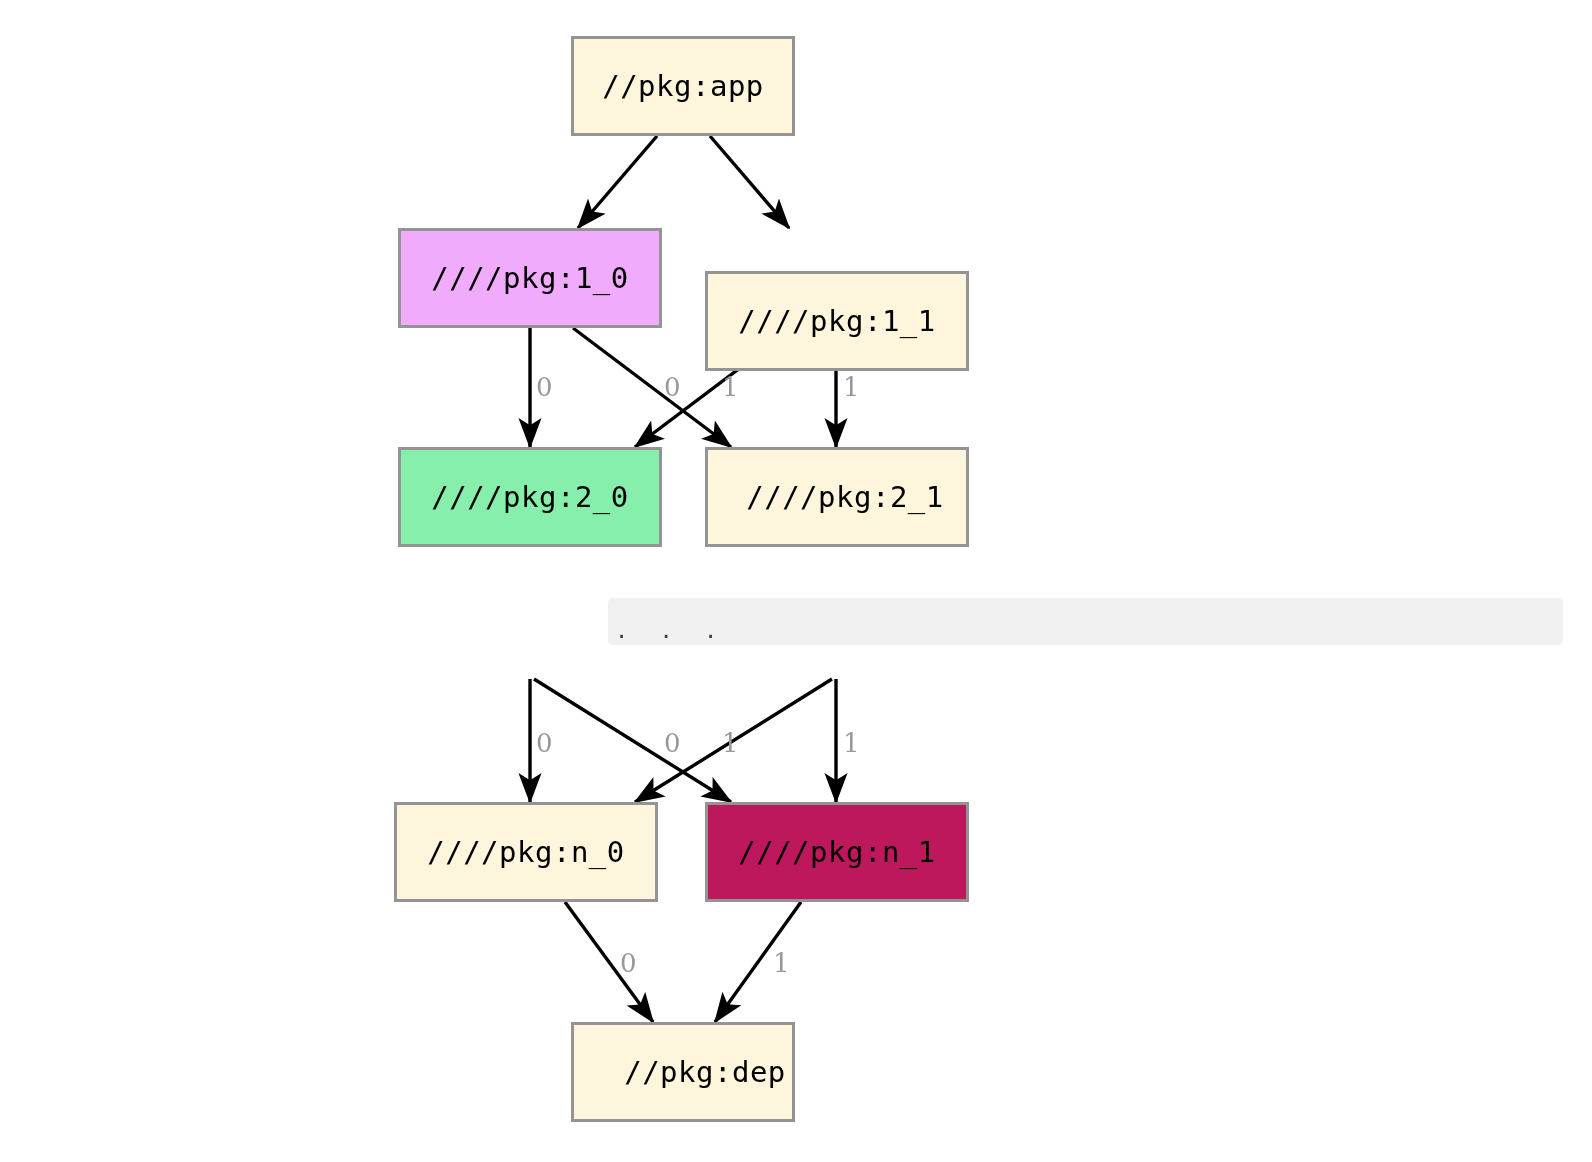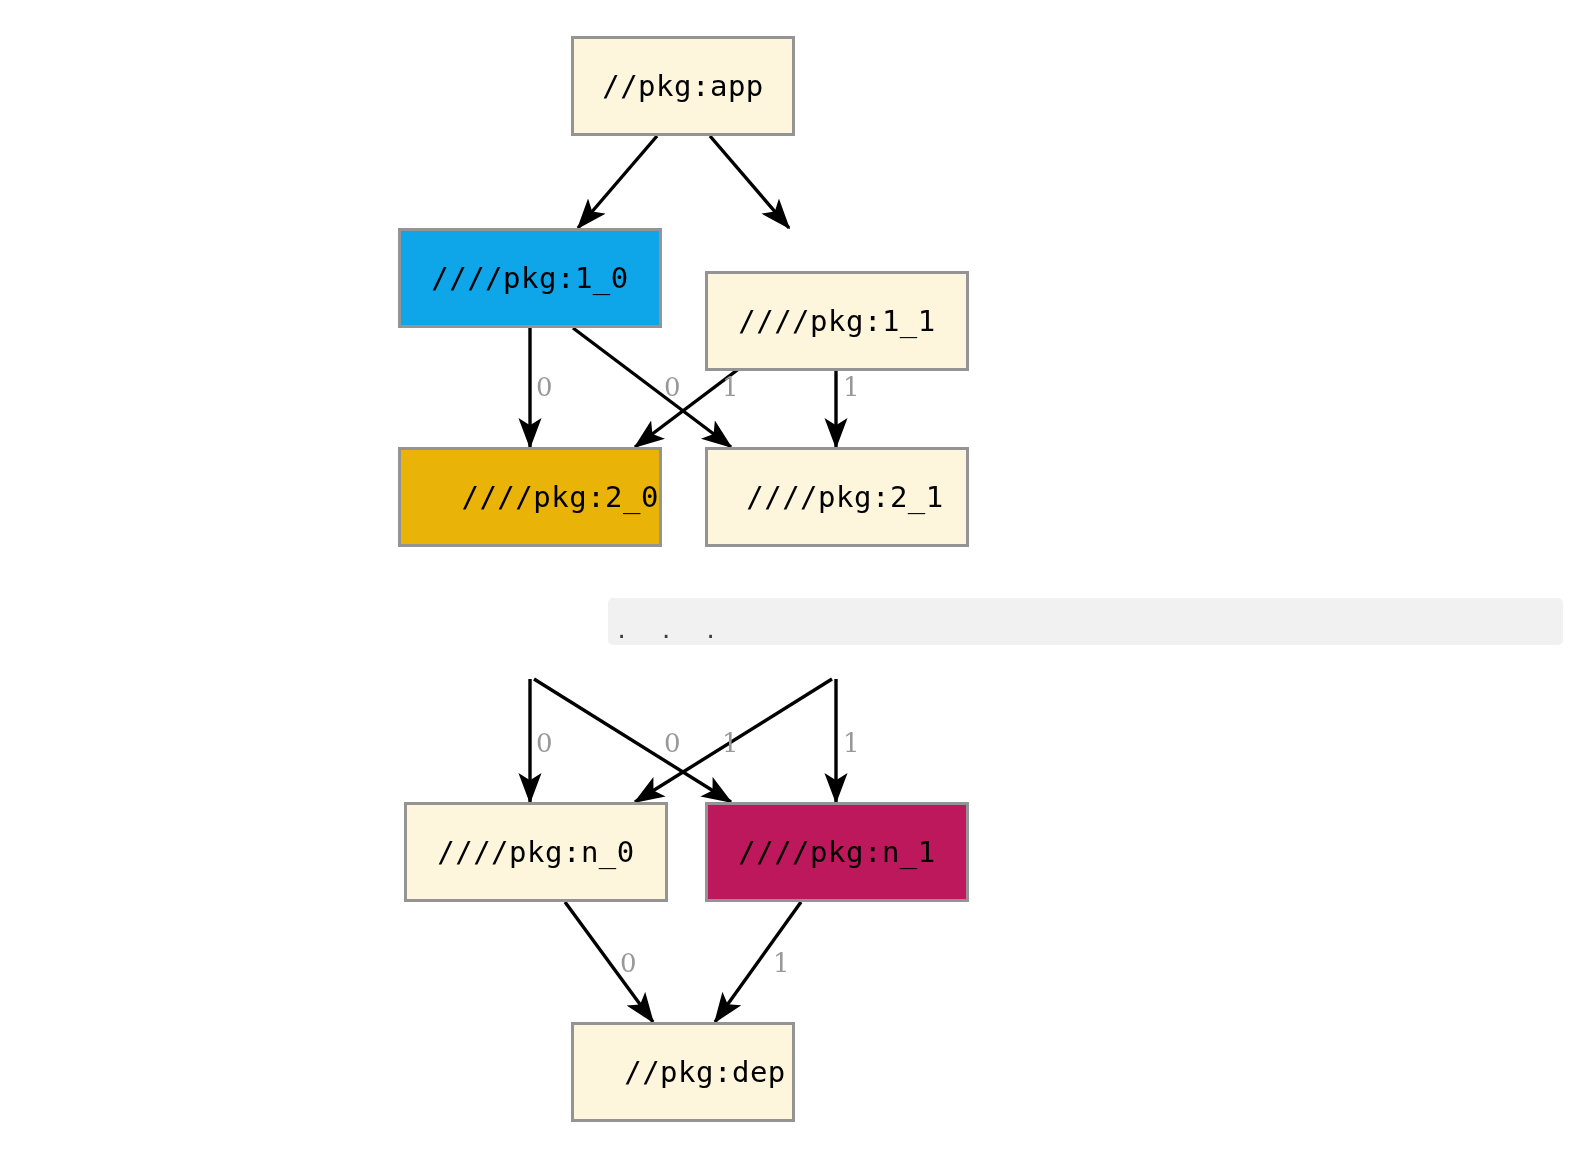--- a/index.html
+++ b/index.html
@@ -97,33 +97,33 @@
         <line x1="836" y1="679" x2="836" y2="802" stroke="#000000" stroke-width="3.4" marker-end="url(#arrowhead)"></line>
         <line x1="565" y1="902" x2="653" y2="1022" stroke="#000000" stroke-width="3.4" marker-end="url(#arrowhead)"></line>
         <line x1="801" y1="902" x2="715" y2="1022" stroke="#000000" stroke-width="3.4" marker-end="url(#arrowhead)"></line>
       </g>
   </svg>
 
   <div id="node-layer">
       <div class="graph-node" style="left: 571px; top: 36px; width: 224px; height: 100px; background: rgb(253, 246, 220); border-color: rgb(148, 148, 148);">
         <span class="node-label">//pkg:app</span>
       </div>
-      <div class="graph-node" style="left: 398px; top: 228px; width: 264px; height: 100px; background: #0ea5e9; border-color: rgb(148, 148, 148);">
+      <div class="graph-node" style="left: 398px; top: 228px; width: 264px; height: 100px; background: #f0abfc; border-color: rgb(148, 148, 148);">
         <span class="node-label">////pkg:1_0</span>
       </div>
       <div class="graph-node" style="left: 705px; top: 228px; width: 264px; height: 100px; background: rgb(253, 246, 220); border-color: rgb(148, 148, 148); margin-top: 43px;">
         <span class="node-label">////pkg:1_1</span>
       </div>
-      <div class="graph-node" style="left: 398px; top: 447px; width: 264px; height: 100px; background: #eab308; border-color: rgb(148, 148, 148); justify-content: flex-end;">
+      <div class="graph-node" style="left: 398px; top: 447px; width: 264px; height: 100px; background: #86efac; border-color: rgb(148, 148, 148);">
         <span class="node-label">////pkg:2_0</span>
       </div>
       <div class="graph-node" style="left: 705px; top: 447px; width: 264px; height: 100px; background: rgb(253, 246, 220); border-color: rgb(148, 148, 148); padding-left: 16px;">
         <span class="node-label">////pkg:2_1</span>
       </div>
-      <div class="graph-node" style="left: 404px; top: 802px; width: 264px; height: 100px; background: rgb(253, 246, 220); border-color: rgb(148, 148, 148);">
+      <div class="graph-node" style="left: 394px; top: 802px; width: 264px; height: 100px; background: rgb(253, 246, 220); border-color: rgb(148, 148, 148);">
         <span class="node-label">////pkg:n_0</span>
       </div>
       <div class="graph-node" style="left: 705px; top: 802px; width: 264px; height: 100px; background: #be185d; border-color: rgb(148, 148, 148);">
         <span class="node-label">////pkg:n_1</span>
       </div>
       <div class="graph-node" style="left: 571px; top: 1022px; width: 224px; height: 100px; background: rgb(253, 246, 220); border-color: rgb(148, 148, 148); padding-left: 44px;">
         <span class="node-label">//pkg:dep</span>
       </div>
     </div>
   <div id="edge-label-layer">

